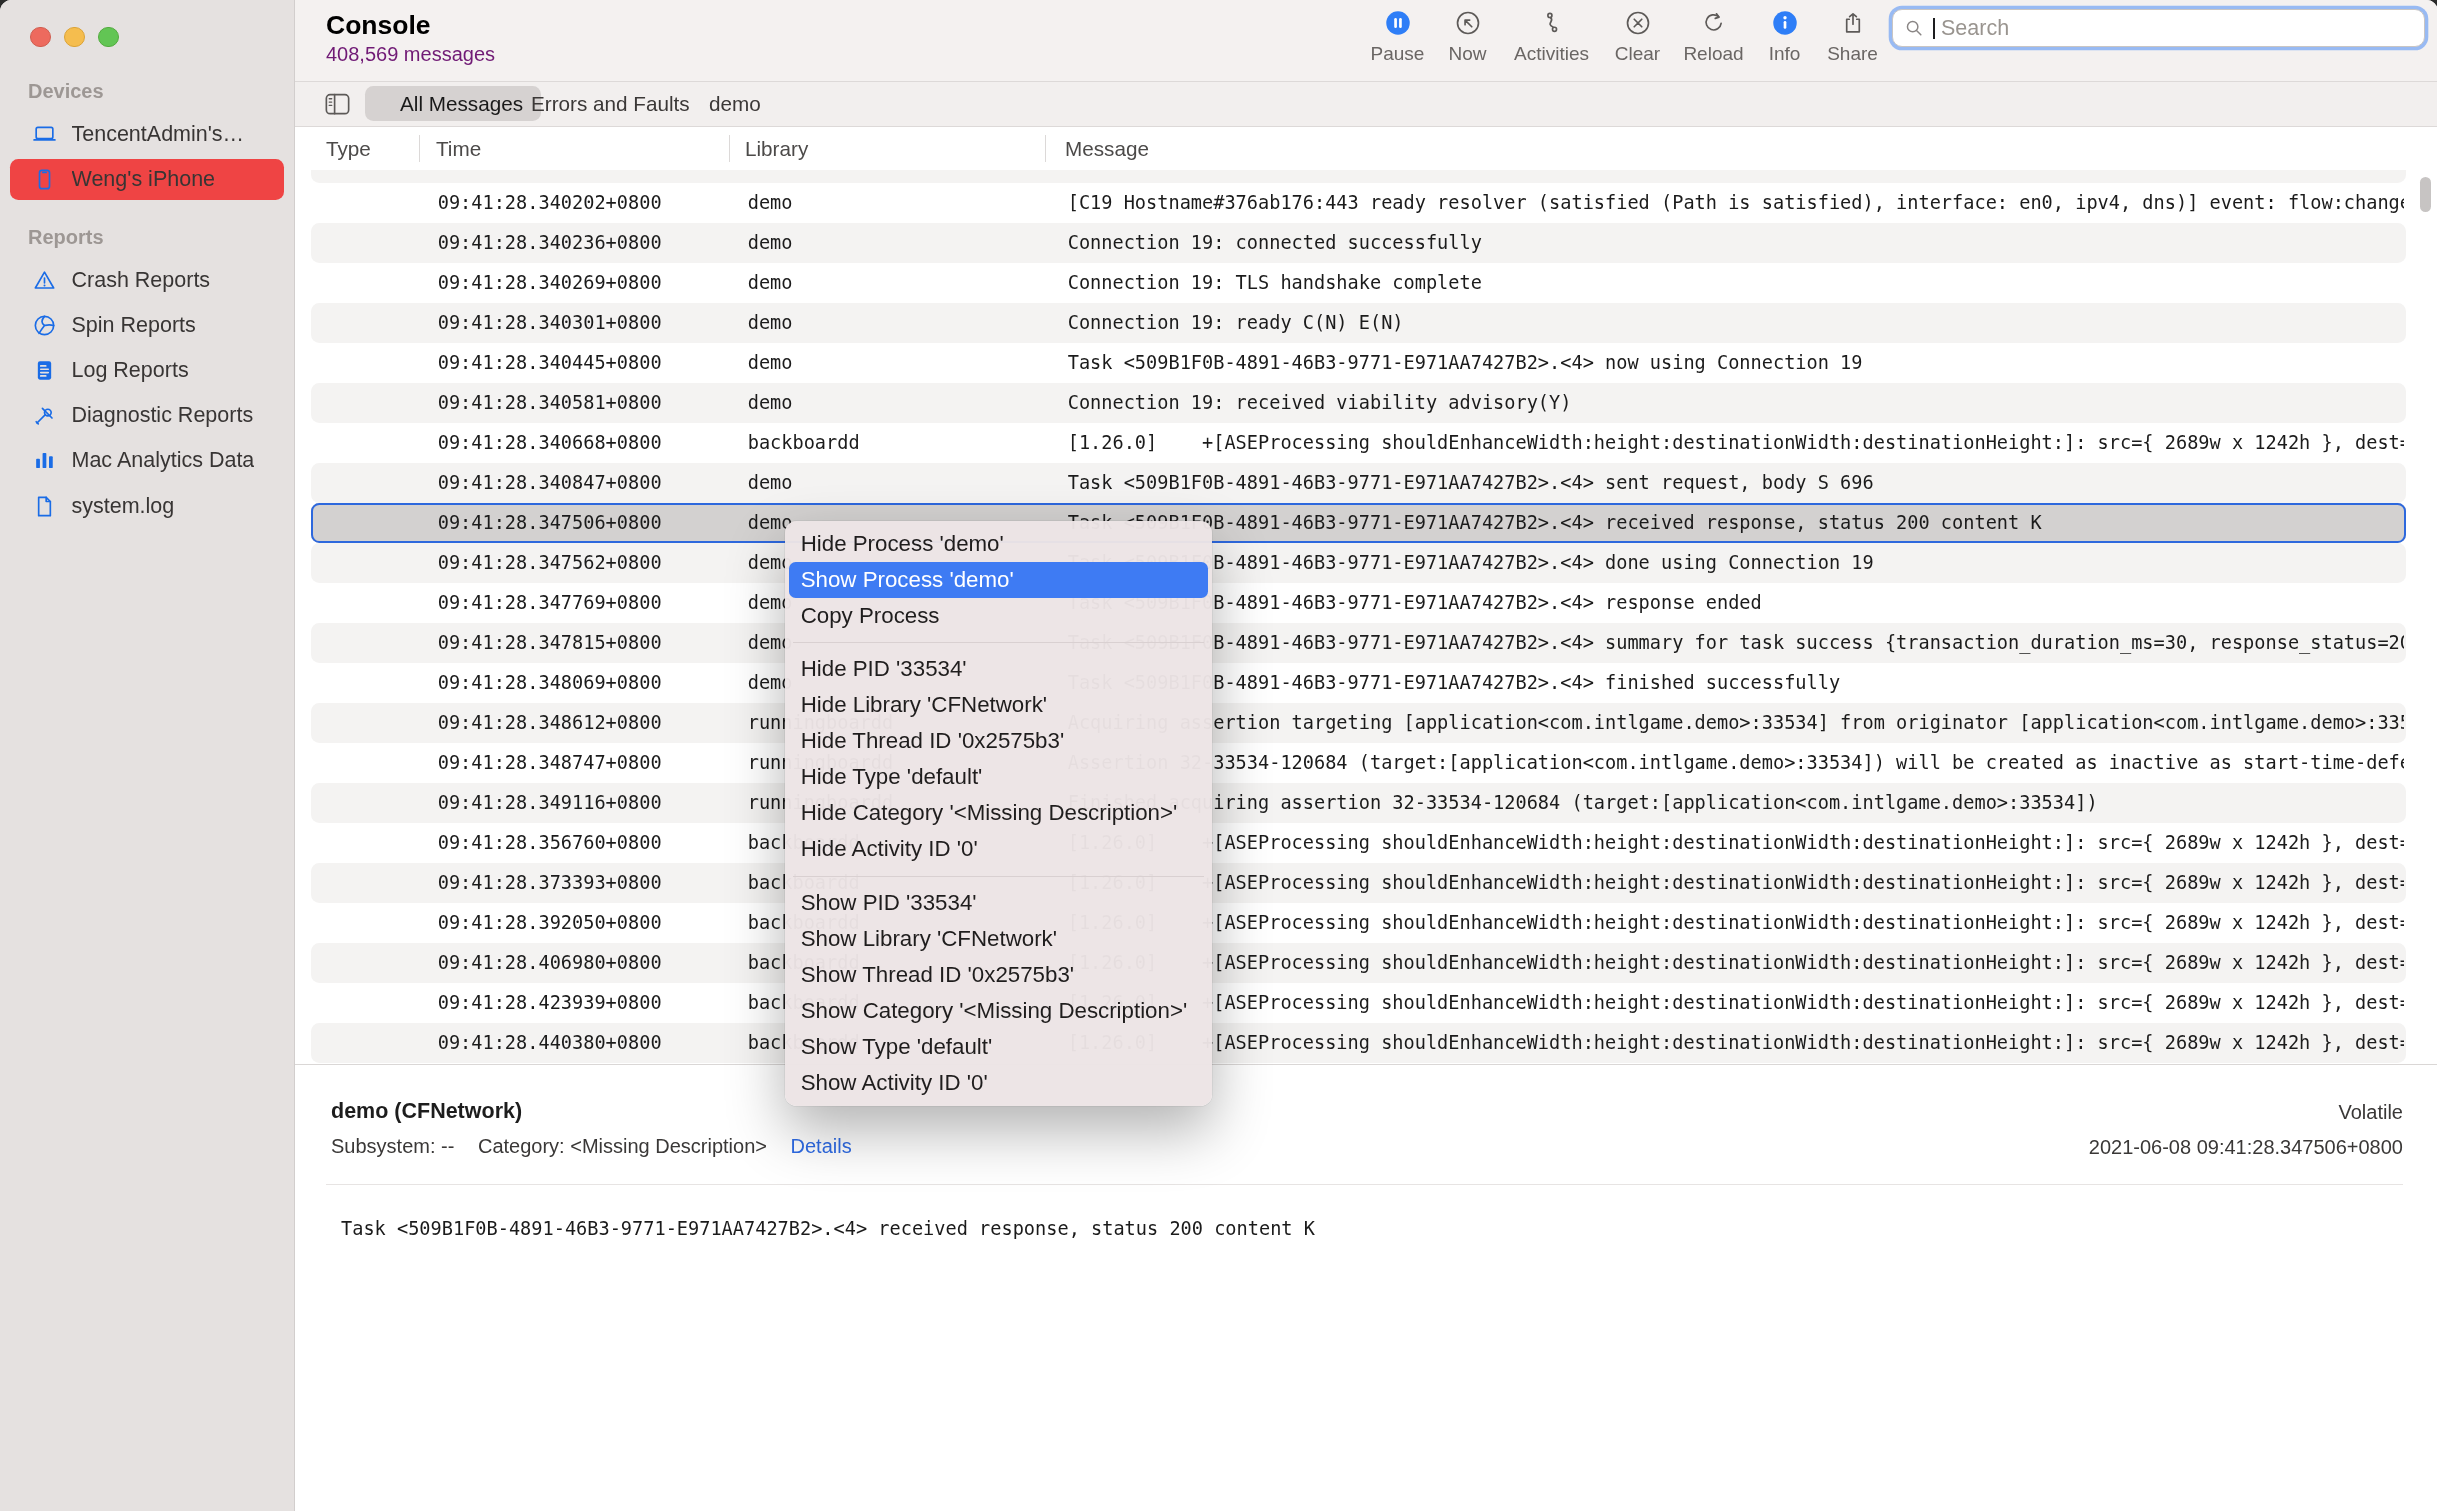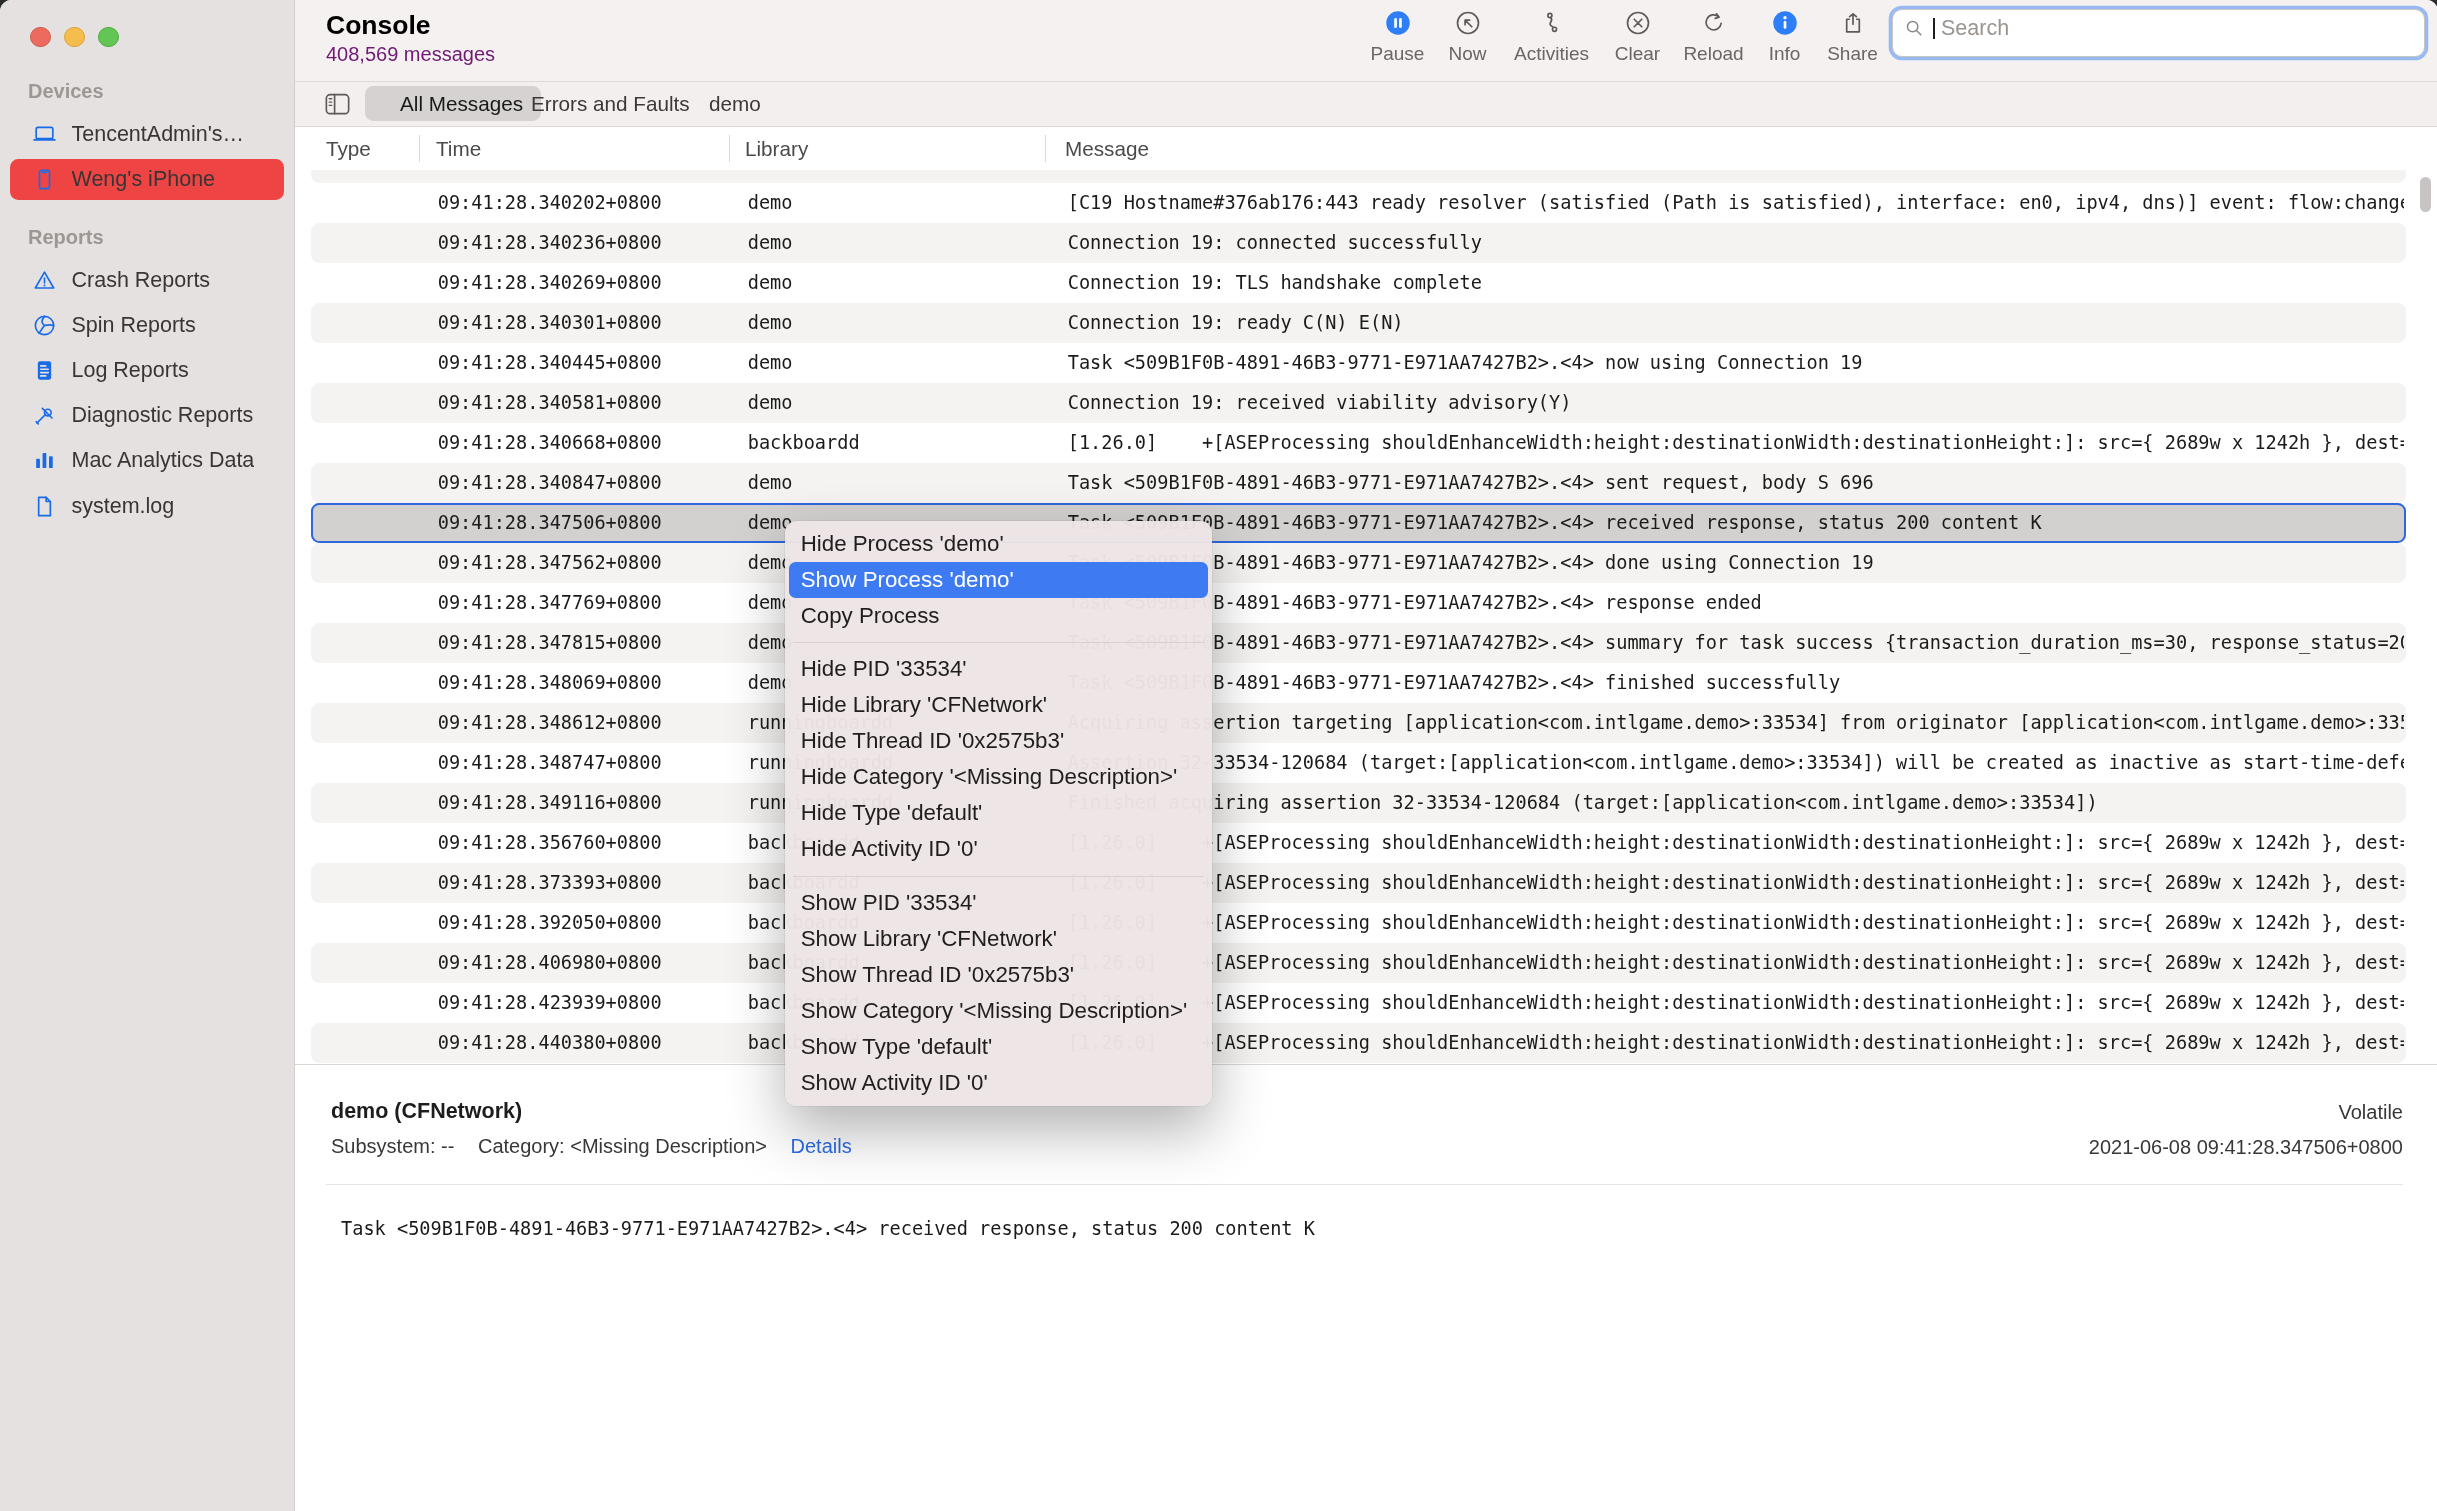--- a/index.html
+++ b/index.html
@@ -25,21 +25,21 @@
   .sb-text{white-space:nowrap;overflow:hidden;text-overflow:ellipsis;max-width:190px;}
 
   
   .content{position:absolute;left:295px;top:0;right:0;bottom:0;}
   .titlebar{position:absolute;top:0;left:0;right:0;height:81px;background:#f4f1f0;border-bottom:0.8px solid #ddd9d8;}
   .app-title{position:absolute;left:31px;top:10px;font-size:26.5px;font-weight:700;color:#000000;}
   .app-subtitle{position:absolute;left:31px;top:43px;font-size:20px;color:#701a75;}
   .tb-btn{position:absolute;top:10px;width:79px;text-align:center;}
   .tb-icon{display:inline-block;width:26px;height:26px;color:#5d5a58;}
   .tb-label{display:block;font-size:19px;color:#6a6664;margin-top:4.1px;white-space:nowrap;}
-  .search{position:absolute;left:1597px;top:9px;width:533px;height:48px;border-radius:10px;background:#fff;
+  .search{position:absolute;left:1597px;top:9px;width:533px;height:38px;border-radius:10px;background:#fff;
           border:0.8px solid #c9c5c3;box-shadow:0 0 0 3.3px rgba(77,141,245,.55);box-sizing:border-box;}
   .search-icon{position:absolute;left:10px;top:7.4px;width:22.3px;height:22.3px;color:#8a8685;}
   .search-caret{position:absolute;left:40px;top:8.3px;width:1.7px;height:20.7px;background:#1d1d1f;}
   .search-ph{position:absolute;left:48px;top:0;line-height:36px;font-size:21.5px;color:#99948f;}
 
   
   .tabbar{position:absolute;top:82px;left:0;right:0;height:44px;background:#f2efee;border-bottom:0.8px solid #ddd9d8;}
   .sidebar-toggle{position:absolute;left:30px;top:10.8px;width:25px;height:22.3px;color:#5c5957;}
   .tab{position:absolute;top:4.1px;height:35px;line-height:35px;border-radius:8.3px;font-size:20.7px;
        color:#3b3837;padding:0 18px;white-space:nowrap;}
@@ -387,22 +387,22 @@
   </div>
 
   <div class="context-menu" id="context-menu">
       <div class="menu-item">Hide Process 'demo'</div>
       <div class="menu-item highlighted">Show Process 'demo'</div>
       <div class="menu-item">Copy Process</div>
       <div class="menu-sep"></div>
       <div class="menu-item">Hide PID '33534'</div>
       <div class="menu-item">Hide Library 'CFNetwork'</div>
       <div class="menu-item">Hide Thread ID '0x2575b3'</div>
+      <div class="menu-item">Hide Type 'default'</div>
       <div class="menu-item">Hide Category '&lt;Missing Description&gt;'</div>
-      <div class="menu-item">Hide Type 'default'</div>
       <div class="menu-item">Hide Activity ID '0'</div>
       <div class="menu-sep"></div>
       <div class="menu-item">Show PID '33534'</div>
       <div class="menu-item">Show Library 'CFNetwork'</div>
       <div class="menu-item">Show Thread ID '0x2575b3'</div>
       <div class="menu-item">Show Category '&lt;Missing Description&gt;'</div>
       <div class="menu-item">Show Type 'default'</div>
       <div class="menu-item">Show Activity ID '0'</div>
     </div>
 </div>

